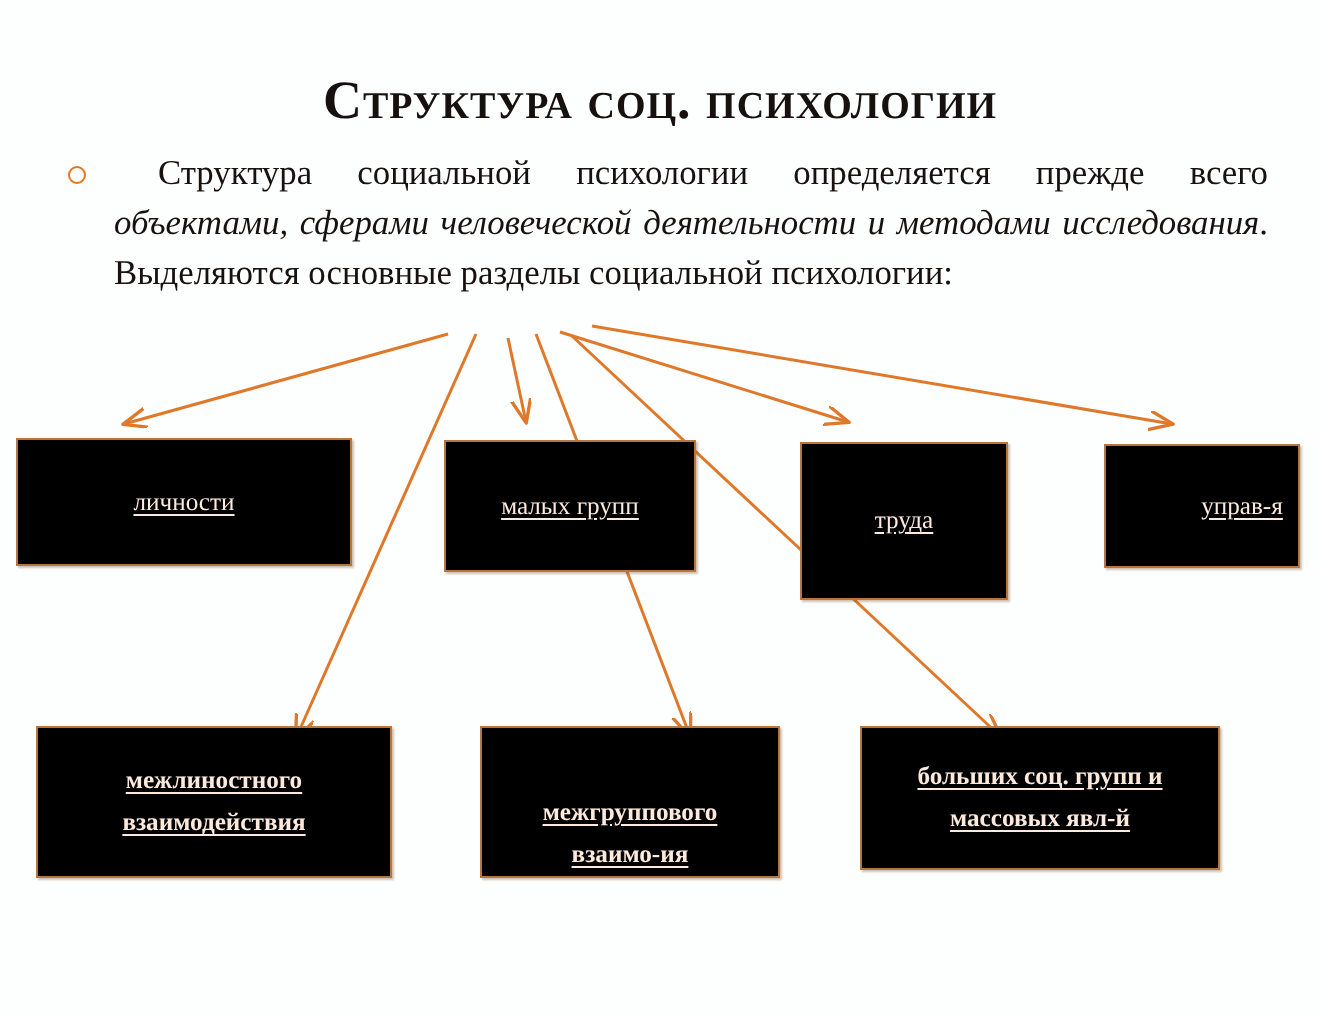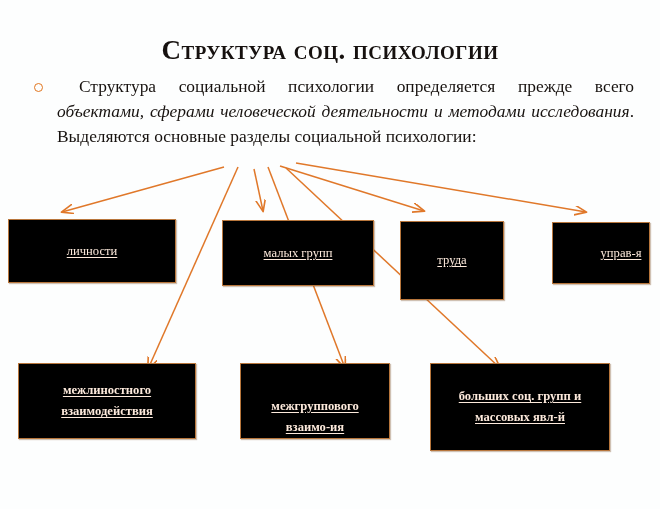--- a/index.html
+++ b/index.html
@@ -133,37 +133,37 @@
       <path d="M238,167 L148,369"></path>
       <path d="M268,167 L345,368"></path>
       <path d="M286,168 L500,368"></path>
     </g>
   </svg>
 
   <div class="node" style="left:8px; top:219px; width:168px; height:64px;">
     <span class="lbl">личности</span>
   </div>
 
-  <div class="node" style="left:222px; top:220px; width:152px; height:66px;">
+  <div class="node" style="left:222px; top:220px; width:126px; height:66px;">
     <span class="lbl">малых групп</span>
   </div>
 
   <div class="node" style="left:400px; top:221px; width:104px; height:79px;">
     <span class="lbl">труда</span>
   </div>
 
   <div class="node" style="left:552px; top:222px; width:98px; height:62px;padding-left:40px;">
     <span class="lbl">управ-я</span>
   </div>
 
   <div class="node two-line" style="left:18px; top:363px; width:178px; height:76px;">
     <span class="lbl"><span>межлиностного</span><br><span>взаимодействия</span></span>
   </div>
 
   <div class="node two-line" style="left:240px; top:363px; width:150px; height:76px;align-items:flex-end;">
     <span class="lbl"><span>межгруппового</span><br><span>взаимо-ия</span></span>
   </div>
 
-  <div class="node two-line" style="left:430px; top:363px; width:180px; height:88px;">
+  <div class="node two-line" style="left:430px; top:363px; width:180px; height:72px;">
     <span class="lbl"><span>больших соц. групп и</span><br><span>массовых явл-й</span></span>
   </div>
 
 </div>
 
 </body></html>

